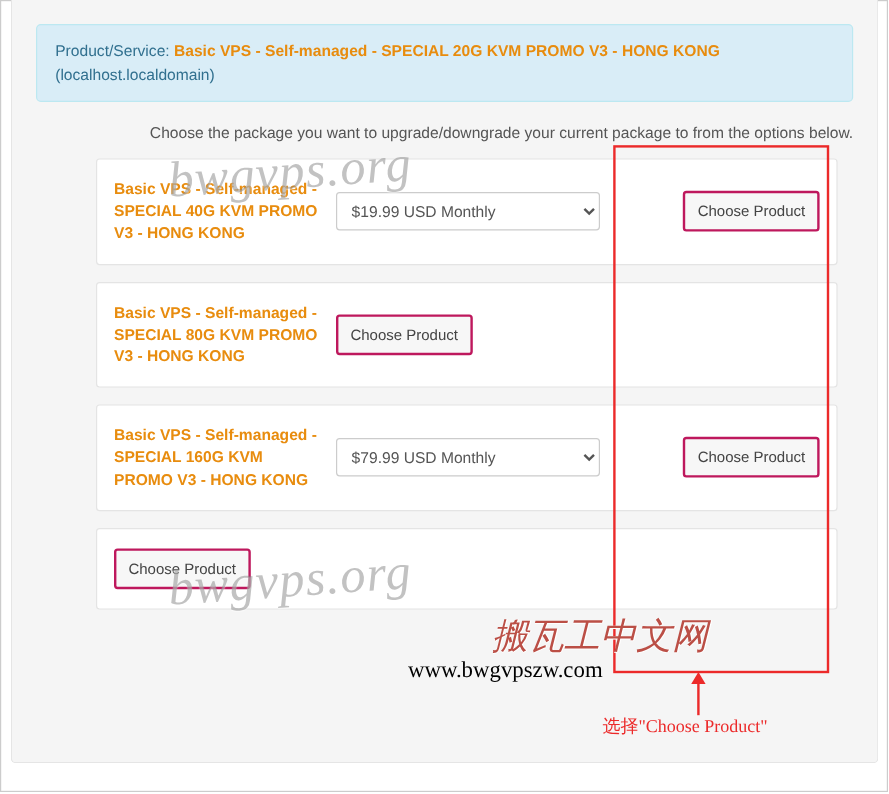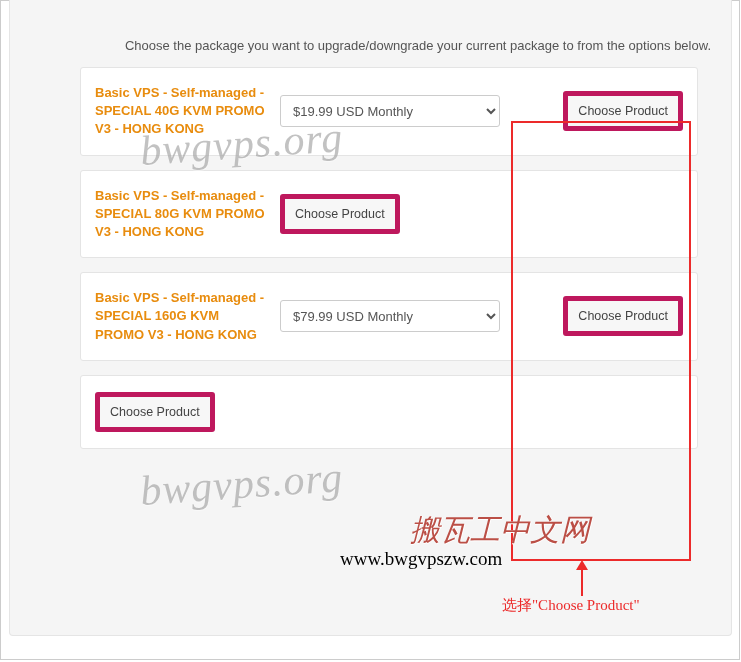--- a/index.html
+++ b/index.html
@@ -85,21 +85,21 @@
       height: 32px;
       font-size: 13px;
       color: #555;
       background: #fff;
       border: 1px solid #ccc;
       border-radius: 3px;
       padding: 0 8px;
     }
     .choose-btn {
       background: #f7f7f7;
-      border: 5px solid #be185d;
+      border: 2px solid #be185d;
       border-radius: 3px;
       color: #444;
       font-size: 12.5px;
       padding: 8px 10px;
       cursor: pointer;
       white-space: nowrap;
     }
     .highlight-box {
       position: absolute;
       border: 2px solid #ec2a2a;
@@ -157,20 +157,25 @@
       text-shadow: 0 1px 0 #fff, 1px 0 0 #fff;
     }
   </style>
 </head>
 <body>
 
 <div class="outer-border"></div>
 
 <div class="main-panel">
 
+  <div class="info-box">
+    <span>Product/Service: </span><span class="orange-label">Basic VPS - Self-managed - SPECIAL 20G KVM PROMO V3 - HONG KONG</span>
+    <br>
+    <span class="sub">(localhost.localdomain)</span>
+  </div>
 
   <div class="instructions">Choose the package you want to upgrade/downgrade your current package to from the options below.</div>
 
   <div class="packages">
 
     <div class="package-card">
       <div class="pkg-name">Basic VPS - Self-managed - SPECIAL 40G KVM PROMO V3 - HONG KONG</div>
       <div class="pkg-select-wrap">
         <select class="pkg-select">
           <option>$19.99 USD Monthly</option>

